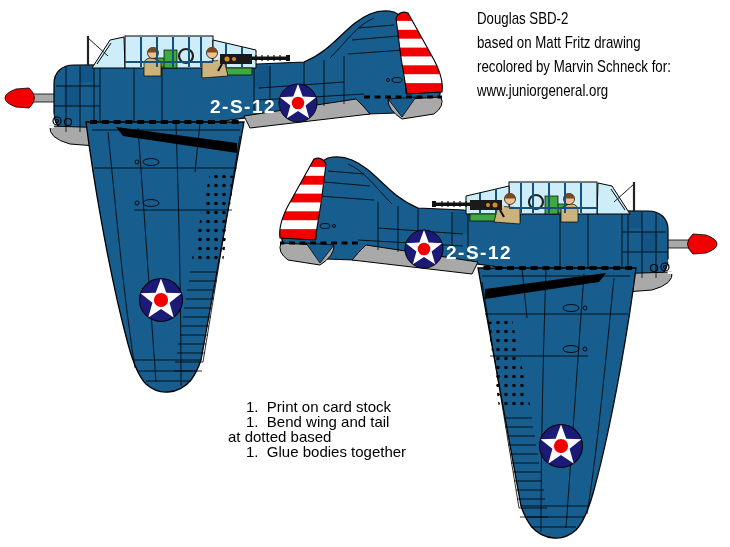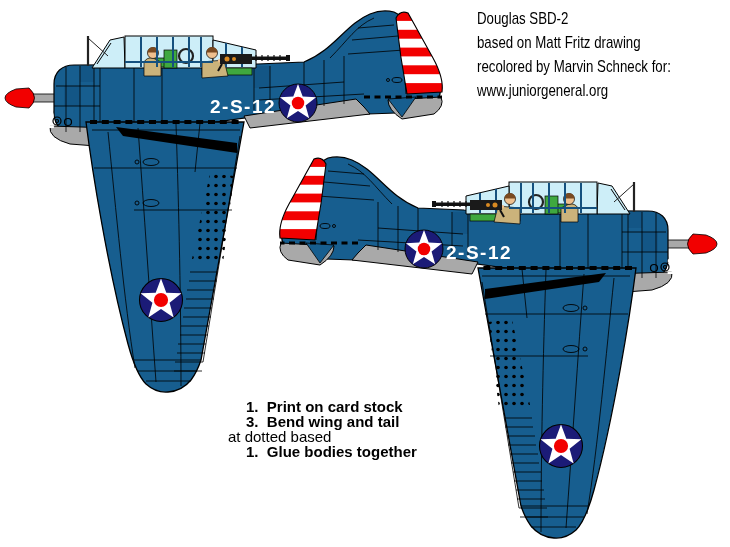--- a/index.html
+++ b/index.html
@@ -16,21 +16,21 @@
     position:absolute;left:477px;top:7px;
     font-size:17px;line-height:24px;color:#000;
     transform:scaleX(.78);transform-origin:left top;
     white-space:nowrap;
   }
   .instructions{
     position:absolute;left:228px;top:399px;
     font-size:15px;line-height:15px;color:#000;
   }
   .instructions div{white-space:pre;}
-  .instructions .num{padding-left:18px;font-weight:bold;}
+  .instructions .num{padding-left:18px;}
   .code-text{
     font-family:"Liberation Sans",sans-serif;
     font-weight:bold;font-size:19px;fill:#fff;letter-spacing:1.5px;
   }
   .nose-text{
     font-family:"Liberation Sans",sans-serif;
     font-weight:bold;font-size:23px;fill:#fff;letter-spacing:1px;
   }
   .panel-line{stroke:#000;stroke-width:.9;fill:none;opacity:.9;}
 </style>
@@ -186,18 +186,18 @@
 
   <div class="credits">
     <div>Douglas SBD-2</div>
     <div>based on Matt Fritz drawing</div>
     <div>recolored by Marvin Schneck for:</div>
     <div>www.juniorgeneral.org</div>
   </div>
 
   <div class="instructions">
     <div class="num">1.  Print on card stock</div>
-    <div class="num">3.  Bend wing and tail</div>
+    <div class="num">1.  Bend wing and tail</div>
     <div>at dotted based</div>
     <div class="num">1.  Glue bodies together</div>
   </div>
 
 </div>
 
 </body></html>

